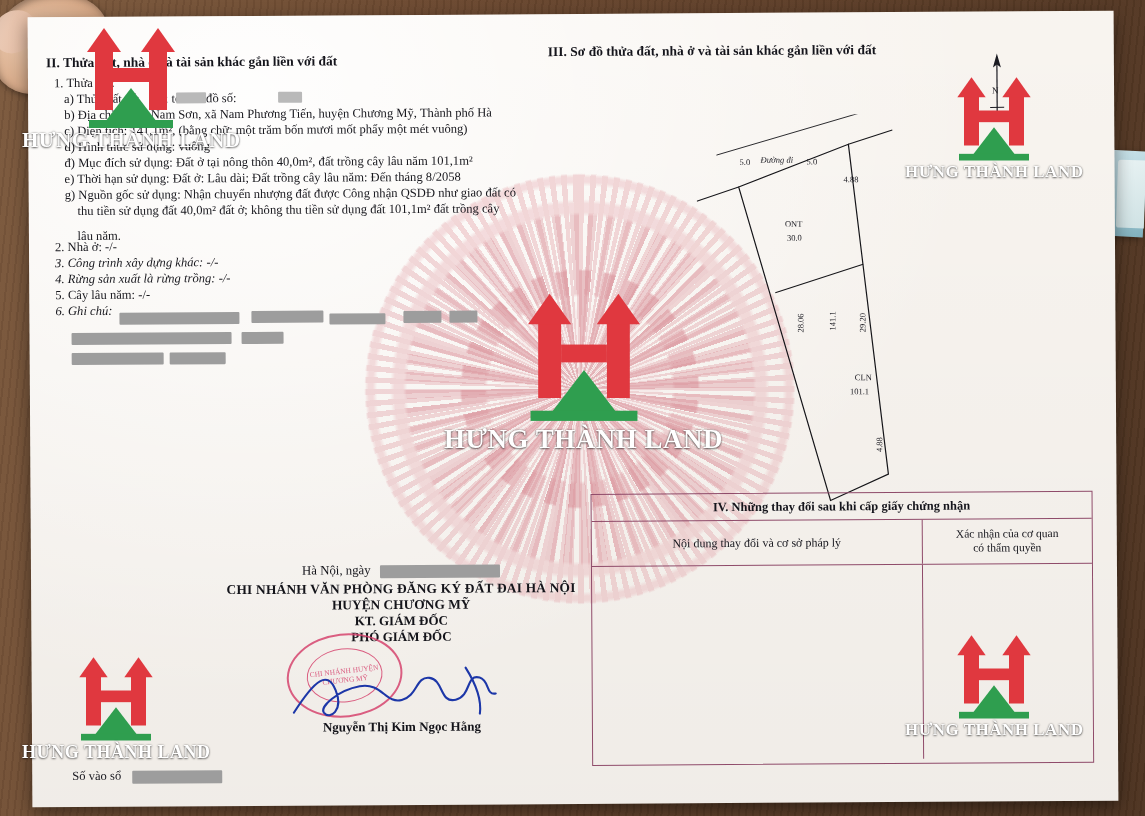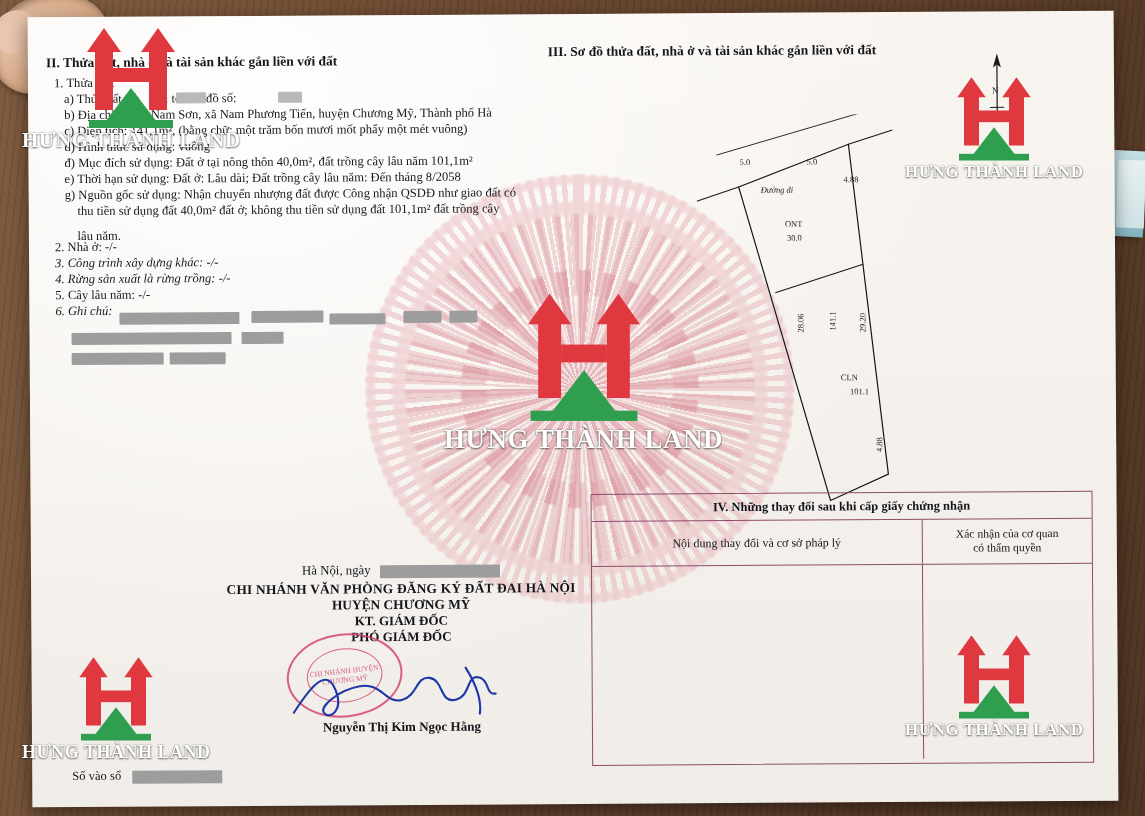--- a/index.html
+++ b/index.html
@@ -207,32 +207,32 @@
       <line x1="42" y1="72" x2="0" y2="86" stroke="#151519" stroke-width="1"></line>
       <line x1="152" y1="30" x2="196" y2="16" stroke="#151519" stroke-width="1"></line>
 
       <line x1="78" y1="178" x2="166" y2="150" stroke="#151519" stroke-width="1"></line>
 
       <line x1="20" y1="40" x2="180" y2="-6" stroke="#151519" stroke-width="0.9"></line>
     </svg>
 
     <div class="dlabel" style="left:63px;top:104px;">5.0</div>
 
-    <div class="dlabel" style="left:84px;top:102px;font-style:italic;margin-top:30px;">Đường đi</div>
+    <div class="dlabel" style="left:84px;top:102px;font-style:italic;">Đường đi</div>
     <div class="dlabel" style="left:130px;top:104px;">5.0</div>
     <div class="dlabel" style="left:167px;top:122px;">4.88</div>
 
     <div class="dlabel" style="left:108px;top:166px;">ONT</div>
     <div class="dlabel" style="left:110px;top:180px;">30.0</div>
 
     <div class="dlabel rot" style="left:118px;top:280px;">28.06</div>
     <div class="dlabel rot" style="left:150px;top:278px;">141.1</div>
     <div class="dlabel rot" style="left:180px;top:280px;">29.20</div>
 
-    <div class="dlabel" style="left:163px;top:320px;text-align:center;">CLN</div>
+    <div class="dlabel" style="left:177px;top:320px;text-align:center;">CLN</div>
     <div class="dlabel" style="left:172px;top:334px;">101.1</div>
 
     <div class="dlabel rot" style="left:196px;top:400px;">4.88</div>
   </div>
 
   <div id="tableIV">
     <div class="ttl">IV. Những thay đổi sau khi cấp giấy chứng nhận</div>
     <div class="hdr">
       <div class="c1">Nội dung thay đổi và cơ sở pháp lý</div>
       <div class="c2" style="white-space:pre-line;">Xác nhận của cơ quan

